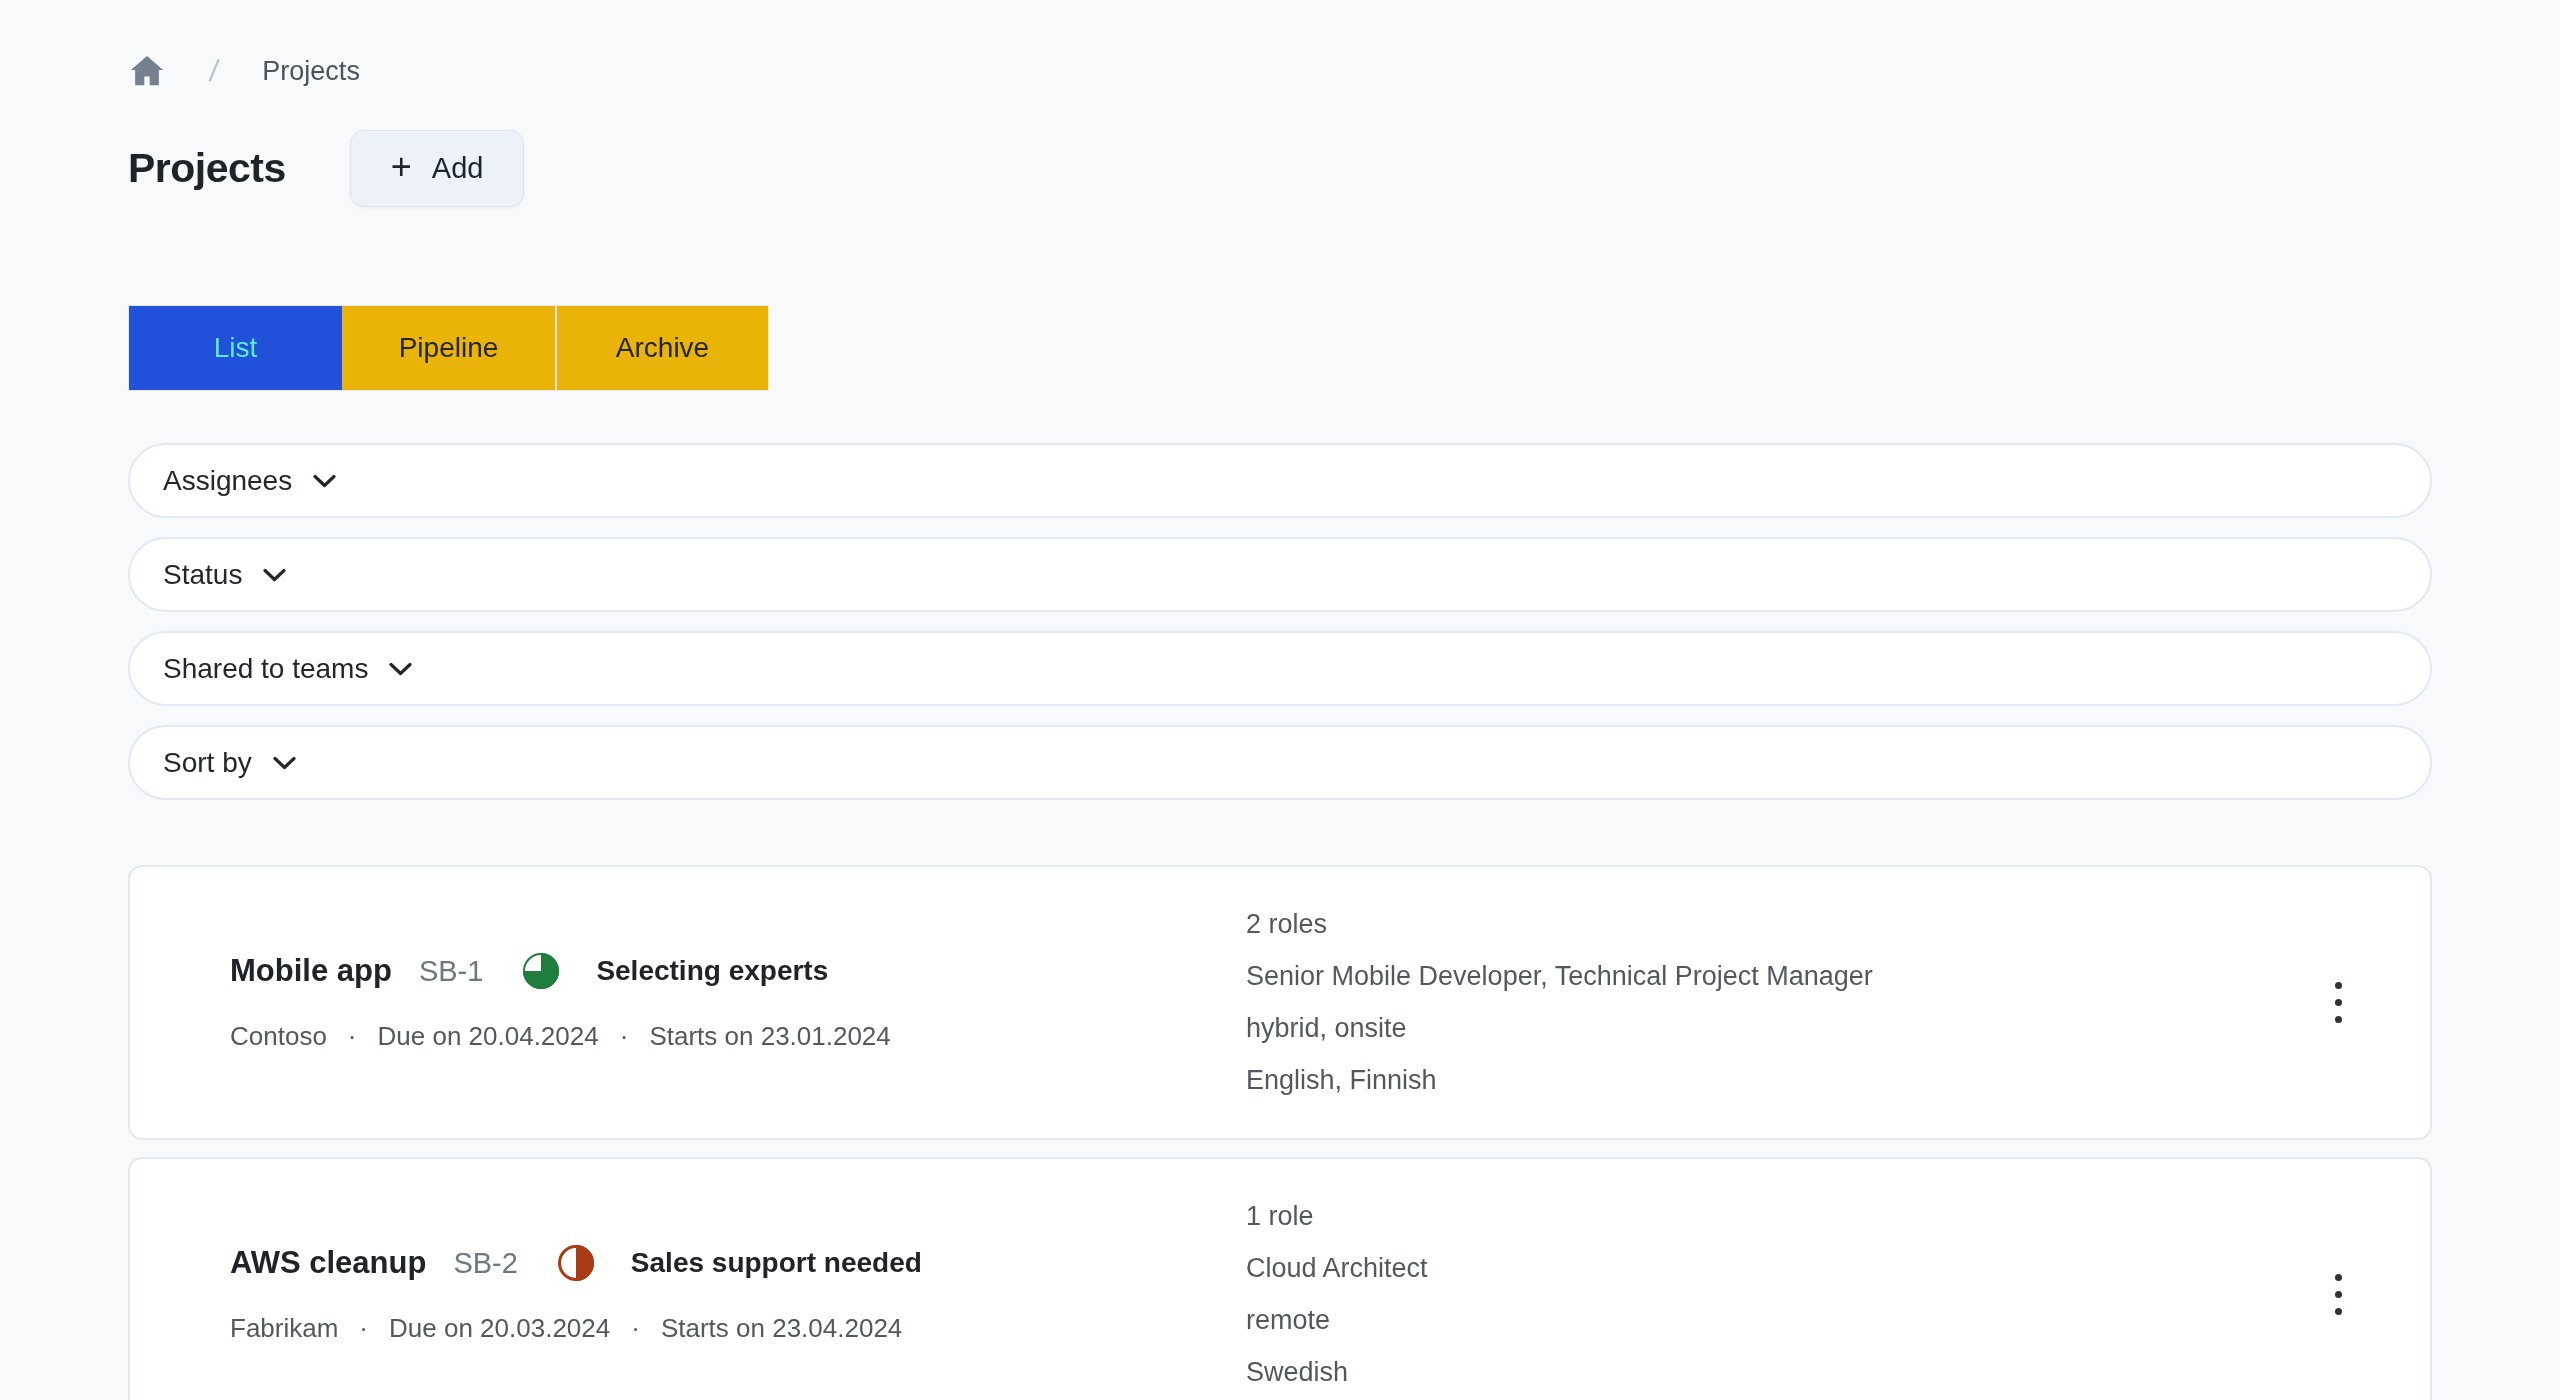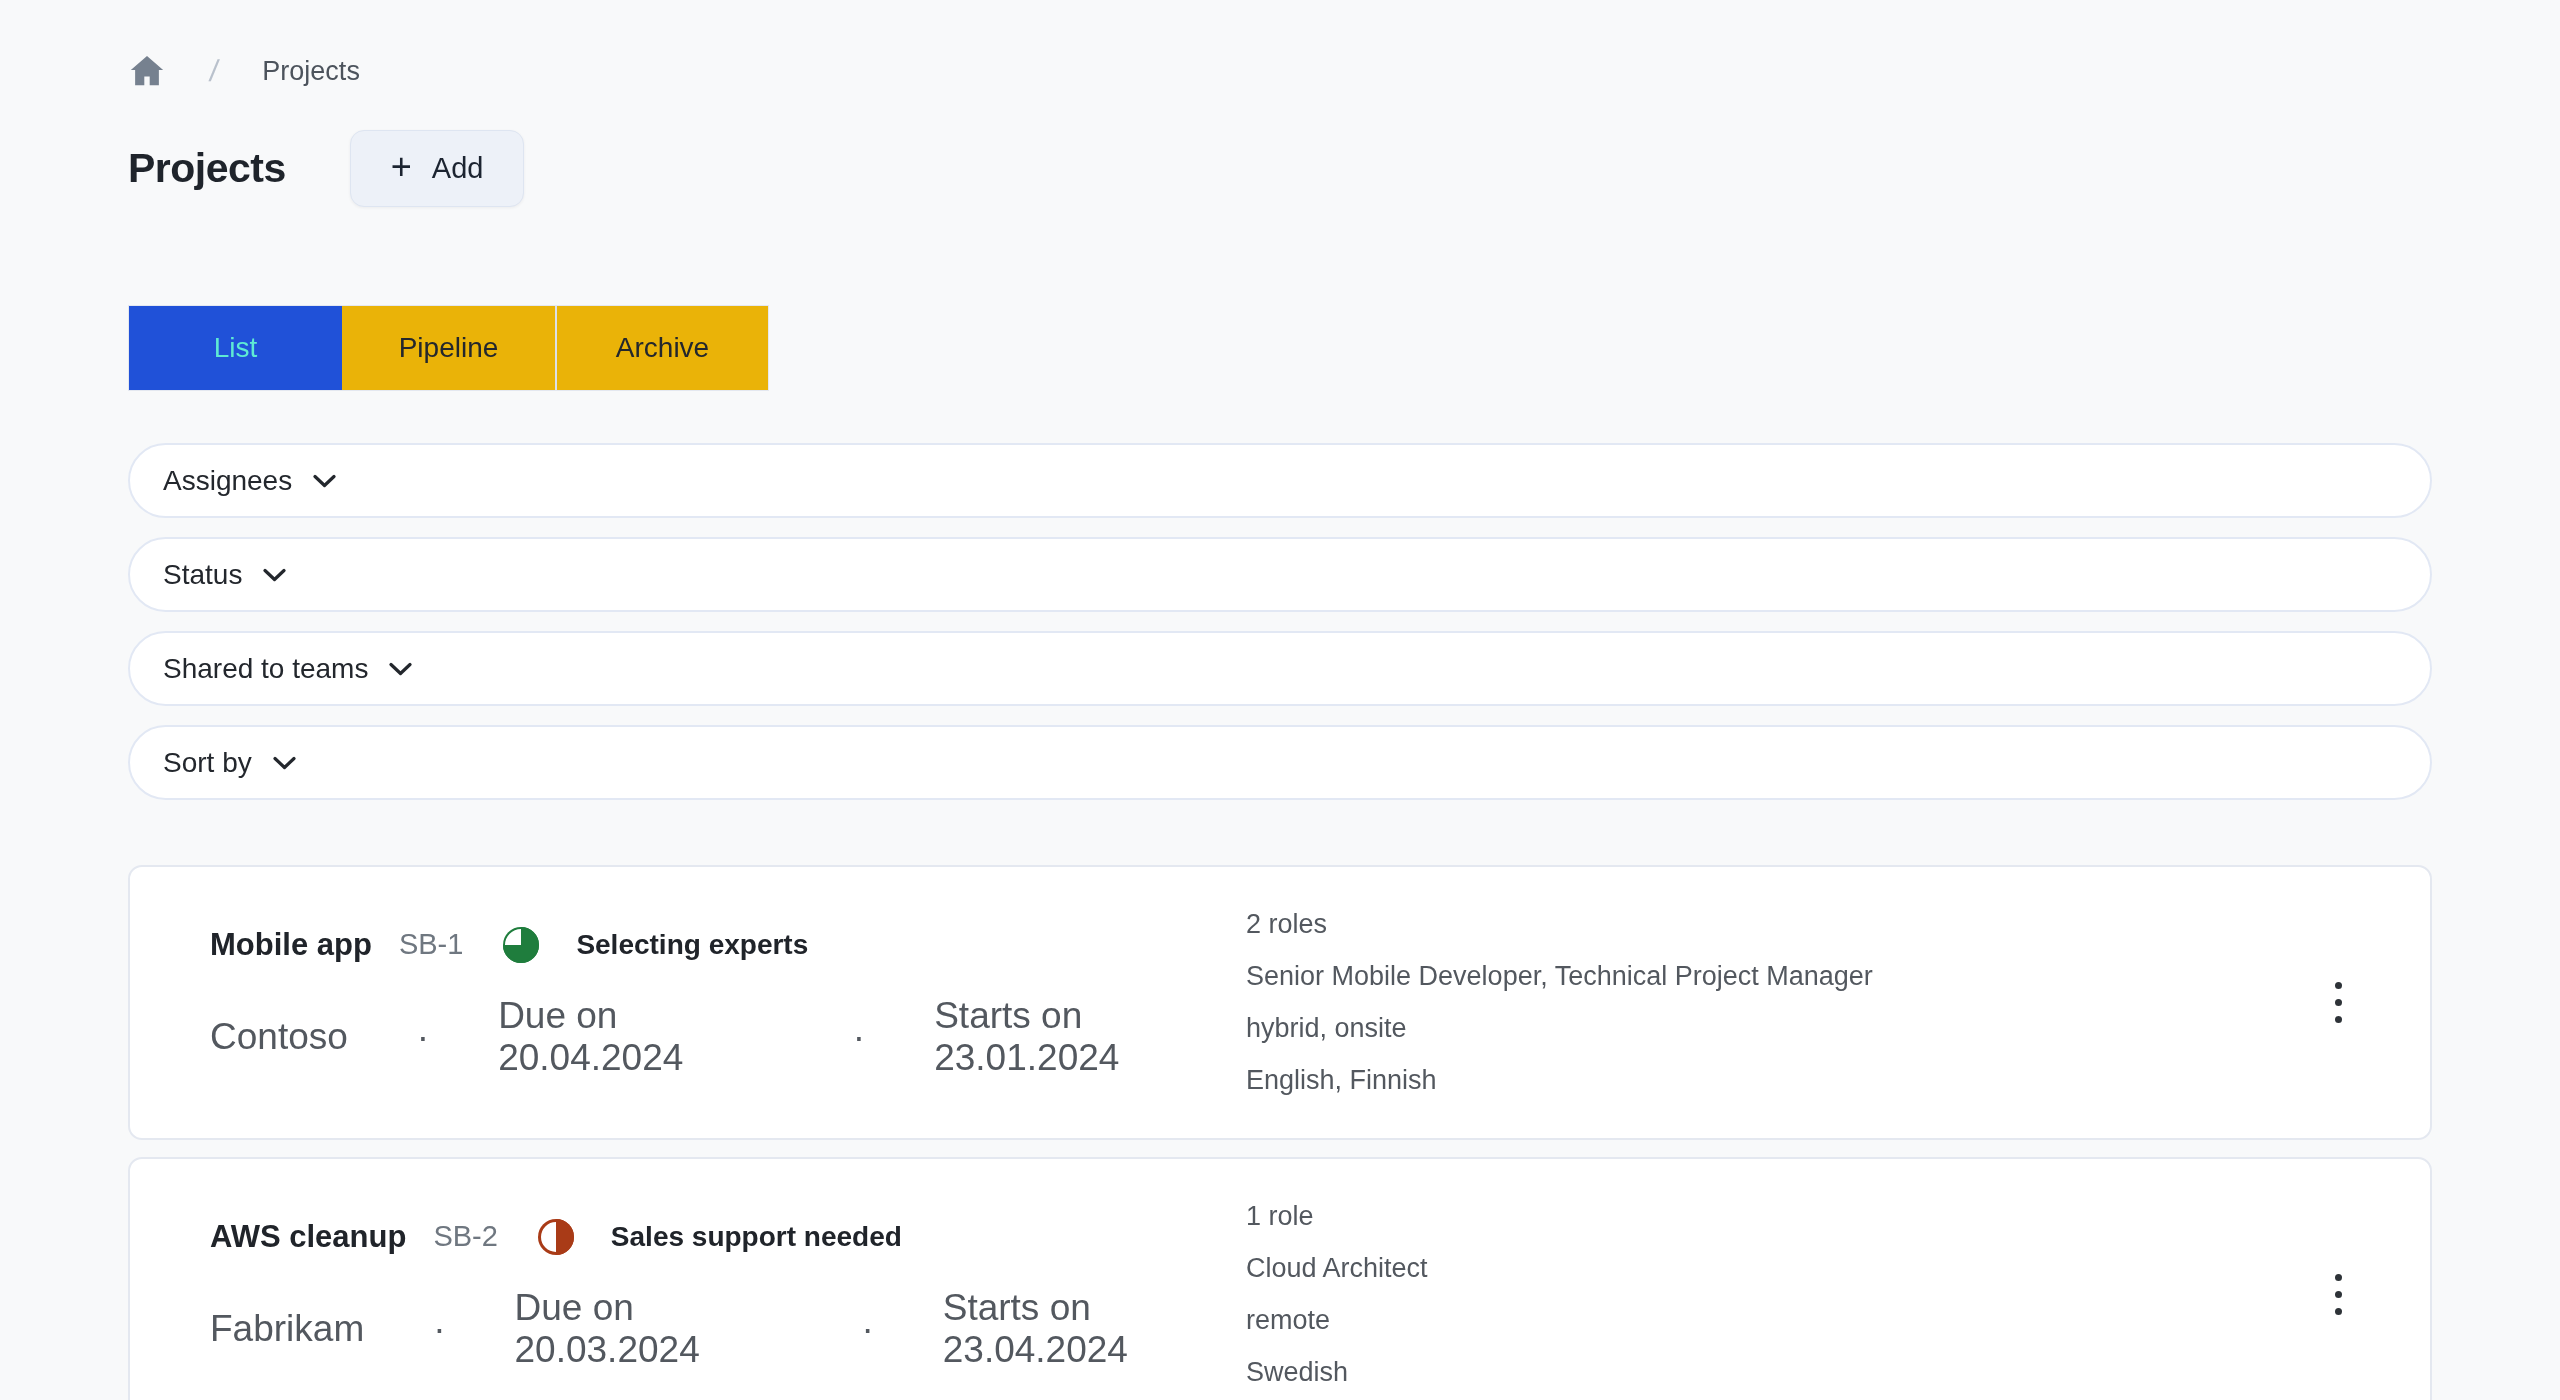--- a/index.html
+++ b/index.html
@@ -51,37 +51,37 @@
   .chev { width:23px; height:14px; flex:none; }
 
   
   .cards { margin-top:65px; display:flex; flex-direction:column; gap:17px; }
   .card {
     min-height:275px; background:#FFFFFF;
     border:2px solid #E4E8F0; border-radius:14px;
     display:flex; align-items:stretch;
   }
   .card-left {
-    width:1116px; flex:none; padding-left:80px;
+    width:1116px; flex:none; padding-left:100px;
     display:flex; flex-direction:column; justify-content:center; gap:32px;
   }
   .title-row { display:flex; align-items:center; }
   .project-name { font-size:31px; font-weight:bold; color:#20242A; }
   .project-code { font-size:29px; color:#6F7780; margin-left:27px; }
   .status-icon { width:36px; height:36px; border-radius:50%; margin-left:40px; flex:none; }
   .status-icon.green {
     background:conic-gradient(#1F7D3D 0deg 270deg, #FFFFFF 270deg 360deg);
     box-shadow:inset 0 0 0 2px #1F7D3D;
   }
   .status-icon.red {
     background:conic-gradient(#A93B17 0deg 180deg, #FFFFFF 180deg 360deg);
     box-shadow:inset 0 0 0 3px #A93B17;
   }
   .status-label { font-size:28px; font-weight:bold; color:#20242A; margin-left:37px; }
-  .meta-row { display:flex; align-items:center; font-size:37px; color:#53585F;gap:48px; }
+  .meta-row { display:flex; align-items:center; font-size:26px; color:#53585F; }
   .meta-dot { margin:0 21px; }
   .card-right {
     flex:1; display:flex; flex-direction:column; justify-content:center;
     gap:21px; font-size:27px; color:#53585F; line-height:1.15;
   }
   .kebab {
     width:60px; height:70px; margin-right:62px; align-self:center;
     display:flex; flex-direction:column; align-items:center; justify-content:center;
     gap:10px; background:none; border:none; cursor:pointer;
   }

